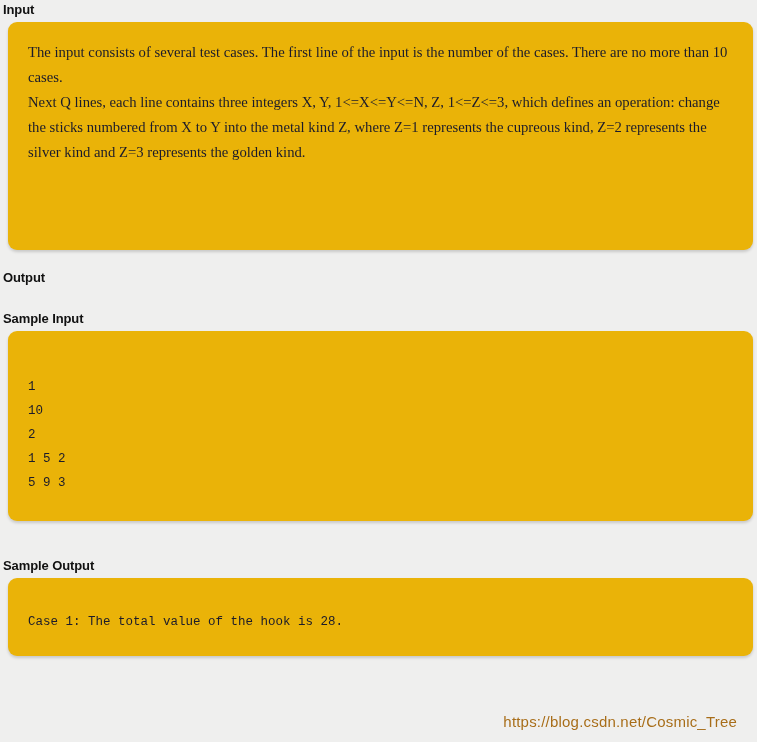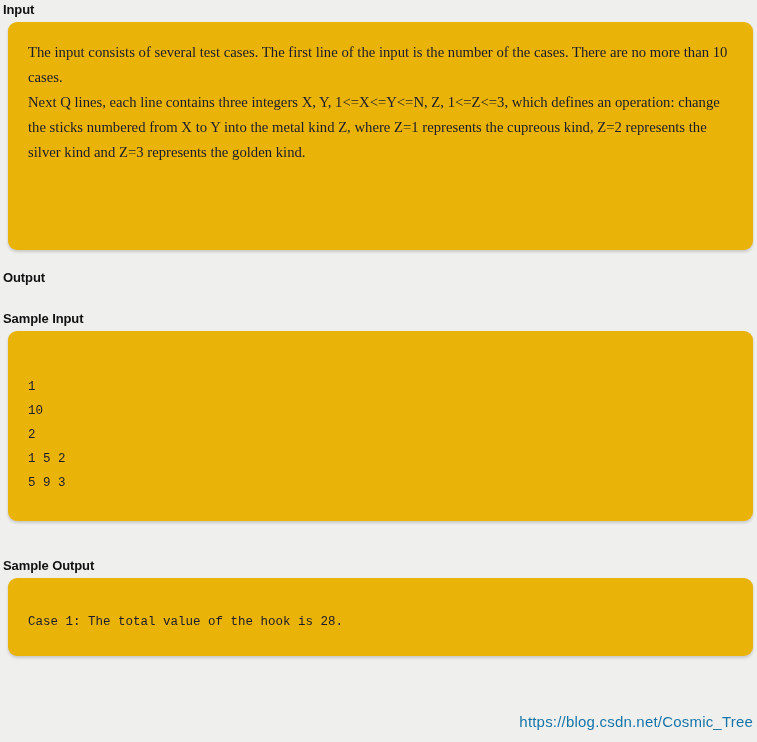--- a/index.html
+++ b/index.html
@@ -75,25 +75,25 @@
   }
 
   #section-sample-output { padding-top: 38px; }
   #section-sample-output .panel {
     min-height: 76px;
     padding: 32px 20px 22px 20px;
   }
 
   .watermark {
     position: absolute;
-    right: 4px;
+    right: 20px;
     bottom: 12px;
     font-family: "Liberation Sans", sans-serif;
     font-size: 15px;
-    color: #0369a1;
+    color: #a16207;
     opacity: 0.92;
     letter-spacing: 0.2px;
     pointer-events: none;
     text-shadow: 0 0 1px rgba(255,255,255,0.6);
   }
 </style>
 </head>
 <body>
 
 <div class="page">

